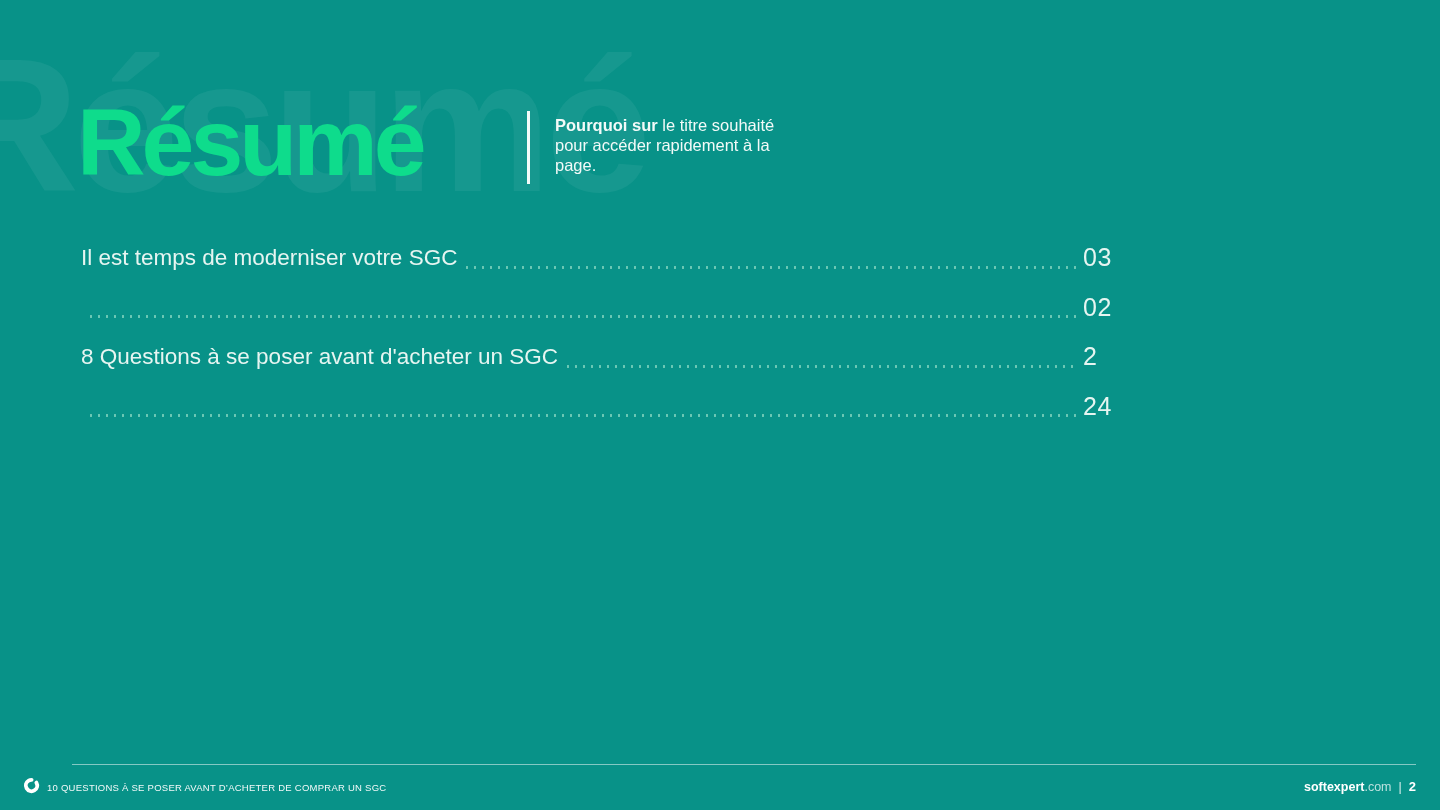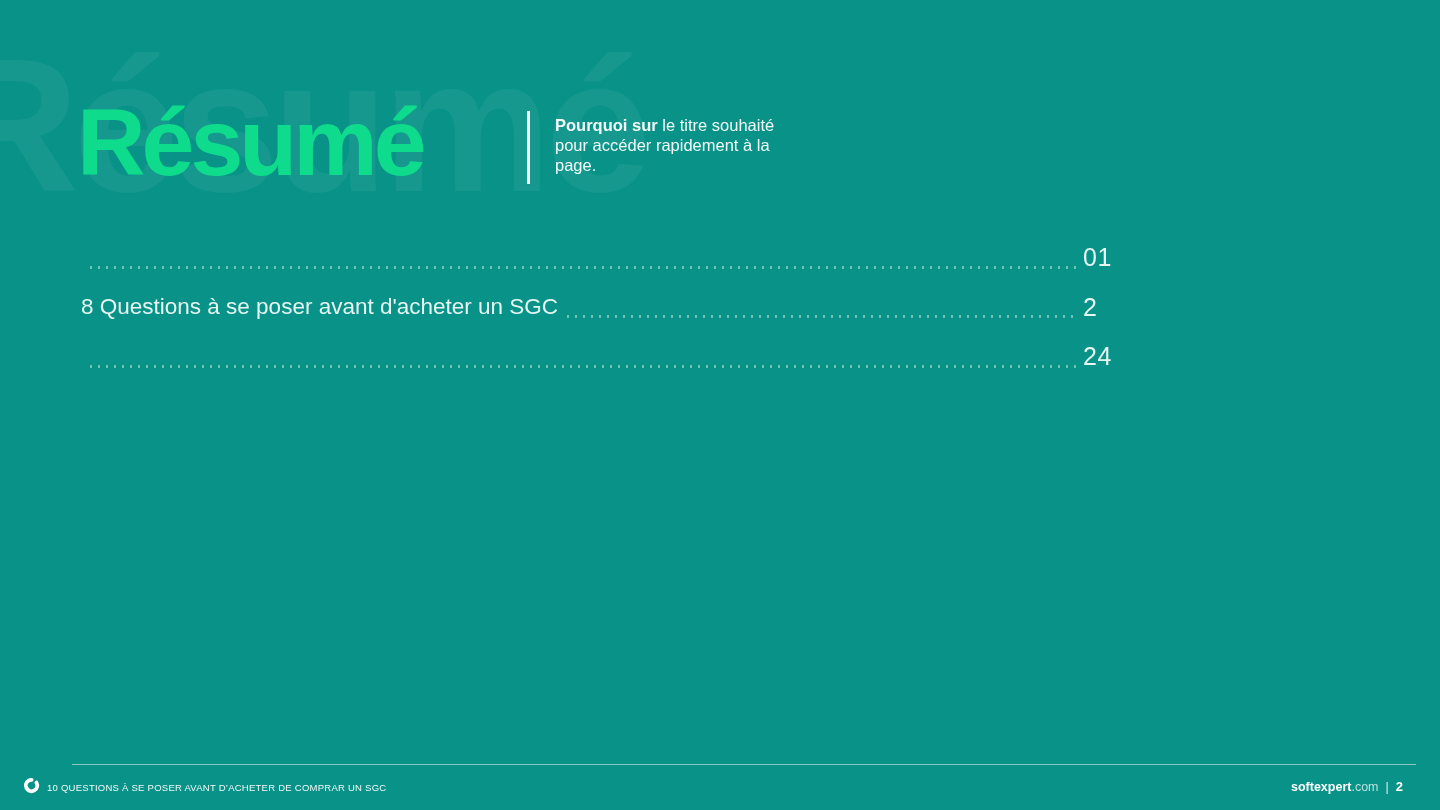--- a/index.html
+++ b/index.html
@@ -119,21 +119,21 @@
     height: 17px;
     line-height: 17px;
     font-size: 9.5px;
     letter-spacing: 0.25px;
     font-weight: normal;
     color: rgba(255,255,255,0.95);
     white-space: nowrap;
   }
   .footer-right {
     position: absolute;
-    right: 37px;
+    right: 24px;
     top: 778px;
     height: 17px;
     line-height: 17px;
     font-size: 12.5px;
     color: #ffffff;
     white-space: nowrap;
     margin-left: 44px;
   }
   .footer-right .site-bold { font-weight: bold; color: #ffffff; }
   .footer-right .site-domain { font-weight: normal; color: rgba(255,255,255,0.72); }
@@ -143,22 +143,27 @@
 </head>
 <body>
 
 <div class="watermark">Résumé</div>
 <h1 class="page-title">Résumé</h1>
 <div class="header-divider"></div>
 <p class="header-note"><b>Pourquoi sur</b><span> le titre souhaité pour accéder rapidement à la page.</span></p>
 
 <nav class="toc">
   <div class="toc-row">
+    <span class="toc-label">Il est temps de moderniser votre SGC</span>
     <span class="toc-leader"></span>
-    <span class="toc-page">01</span>
+    <span class="toc-page">03</span>
+  </div>
+  <div class="toc-row">
+    <span class="toc-leader"></span>
+    <span class="toc-page">02</span>
   </div>
   <div class="toc-row">
     <span class="toc-label">8 Questions à se poser avant d'acheter un SGC</span>
     <span class="toc-leader"></span>
     <span class="toc-page">2</span>
   </div>
   <div class="toc-row">
     <span class="toc-leader"></span>
     <span class="toc-page">24</span>
   </div>

